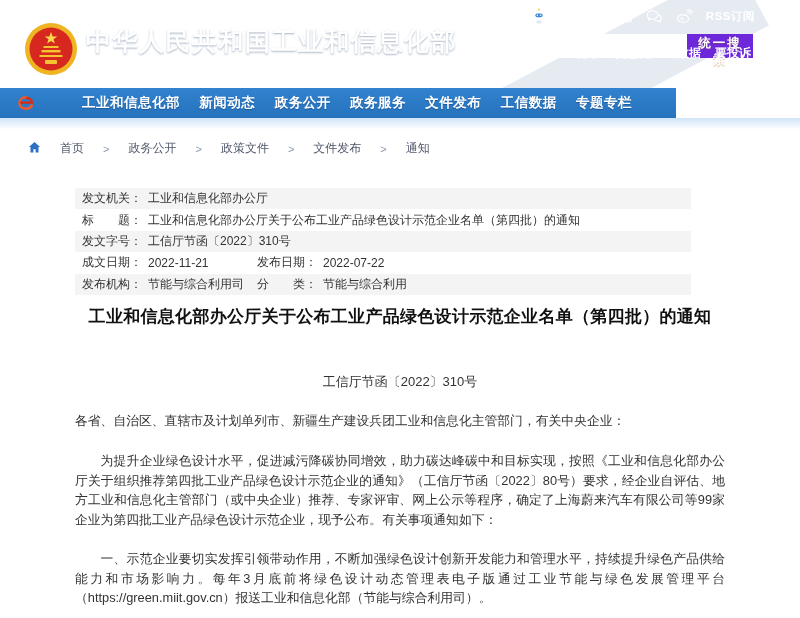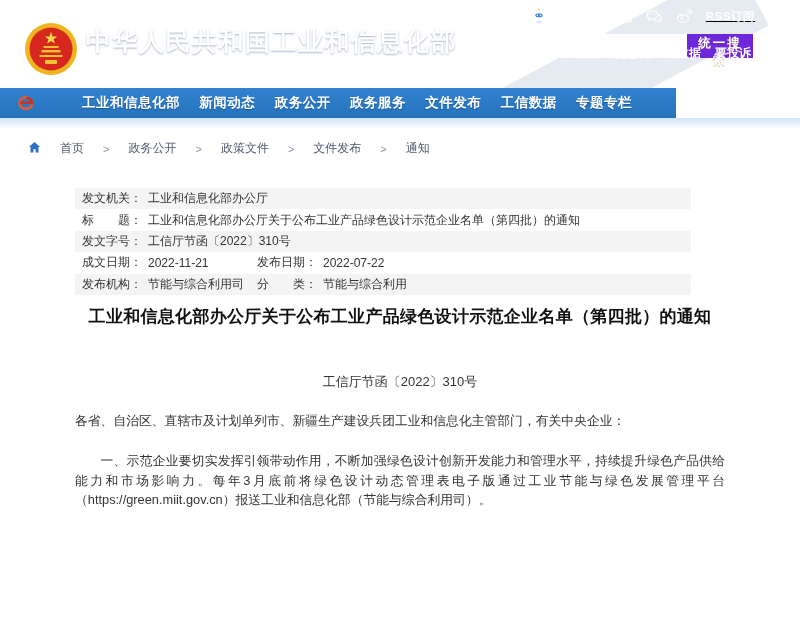--- a/index.html
+++ b/index.html
@@ -11,21 +11,21 @@
     background:linear-gradient(115deg,#14superb 0,#1566b2 0%,#2379c9 42%,#3489d8 68%,#2071bf 100%);overflow:hidden;}
   .hx{position:absolute;background:rgba(255,255,255,0.06);transform:rotate(-28deg);}
   .hx1{width:420px;height:90px;left:60px;top:-30px;}
   .hx2{width:300px;height:70px;left:470px;top:30px;background:rgba(10,60,120,0.10);}
   .emblem{position:absolute;left:24px;top:22px;width:54px;height:54px;}
   .title-block{position:absolute;left:86px;top:26px;color:#fff;}
   .title-block .cn{margin:0;font-size:25px;font-weight:bold;letter-spacing:1.5px;line-height:30px;
     text-shadow:0 1px 2px rgba(0,40,90,.35);}
   .title-block .en{font-size:9.3px;margin-top:4px;letter-spacing:.2px;opacity:.96;}
 
-  .top-icons{position:absolute;top:7px;right:45px;display:flex;align-items:center;gap:13px;height:18px;text-decoration:underline;}
+  .top-icons{position:absolute;top:7px;right:45px;display:flex;align-items:center;gap:13px;height:18px;}
   .icon-btn{display:flex;align-items:center;cursor:pointer;}
   .rss{color:#fff;font-size:11.5px;font-weight:bold;letter-spacing:.5px;}
 
   .search-row{position:absolute;top:34px;right:47px;display:flex;height:24px;}
   .search-input{width:198px;height:24px;border:none;outline:none;box-sizing:border-box;
     padding:0 8px;font-size:12px;background:#fff;}
   .search-btn{width:66px;height:24px;background:#6d28d9;border:none;color:#fff;font-size:12.5px;
     font-weight:bold;letter-spacing:2px;cursor:pointer;text-shadow:0 1px 1px rgba(150,90,0,.4);}
 
   .quick-links{position:absolute;top:45px;right:49px;display:flex;gap:14px;}
@@ -211,16 +211,17 @@
       <span class="m-v1">节能与综合利用司</span>
       <span class="m-label">分　　类：</span>
       <span class="m-value">节能与综合利用</span>
     </div>
   </div>
 
   <div class="article">
     <h2 class="doc-title">工业和信息化部办公厅关于公布工业产品绿色设计示范企业名单（第四批）的通知</h2>
     <div class="doc-number">工信厅节函〔2022〕310号</div>
     <div class="salutation">各省、自治区、直辖市及计划单列市、新疆生产建设兵团工业和信息化主管部门，有关中央企业：</div>
+    <p class="body-para">为提升企业绿色设计水平，促进减污降碳协同增效，助力碳达峰碳中和目标实现，按照《工业和信息化部办公厅关于组织推荐第四批工业产品绿色设计示范企业的通知》（工信厅节函〔2022〕80号）要求，经企业自评估、地方工业和信息化主管部门（或中央企业）推荐、专家评审、网上公示等程序，确定了上海蔚来汽车有限公司等99家企业为第四批工业产品绿色设计示范企业，现予公布。有关事项通知如下：</p>
     <p class="body-para">一、示范企业要切实发挥引领带动作用，不断加强绿色设计创新开发能力和管理水平，持续提升绿色产品供给能力和市场影响力。每年3月底前将绿色设计动态管理表电子版通过工业节能与绿色发展管理平台（https://green.miit.gov.cn）报送工业和信息化部（节能与综合利用司）。</p>
   </div>
 
 </div>
 
 </body></html>

